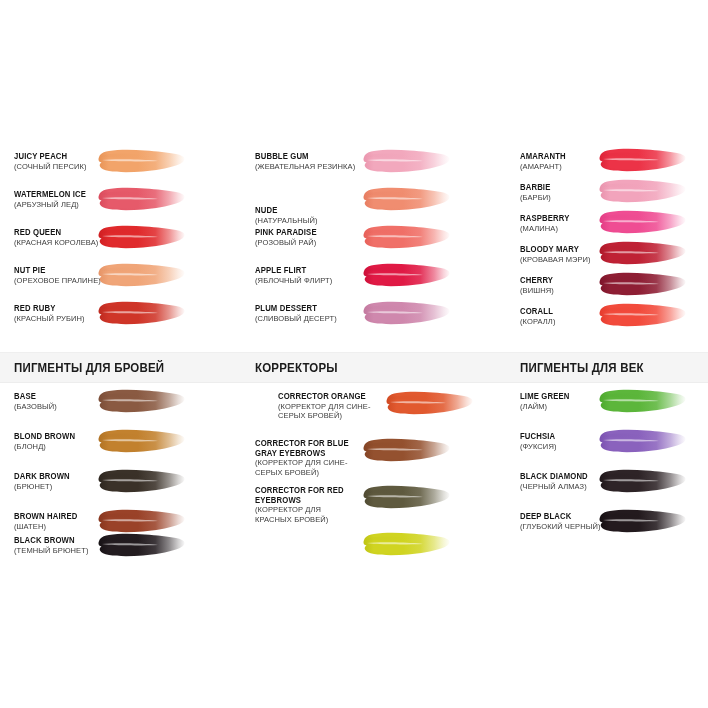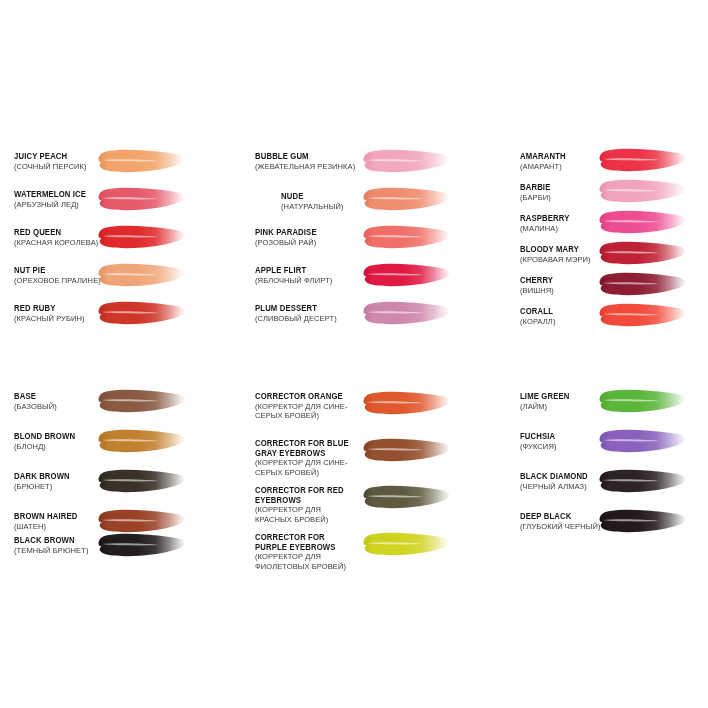--- a/index.html
+++ b/index.html
@@ -422,21 +422,21 @@
     <path fill="#ffffff" opacity="0.55" d="
       M10,24 C22,22.5 44,22 66,22.6 C88,23.2 108,24.4 122,25.8
       C106,26.6 84,27 60,26.7 C36,26.4 18,25.6 10,24 Z"></path>
     <path fill="url(#g5d)" opacity="0.30" d="
       M9,40 C20,43 46,45 74,45 C100,45 124,43.5 140,41
       C124,45 98,48 70,48 C42,48 18,45 9,40 Z"></path>
   </svg>
           </div>
         </div>
         <div class="row" style="top: 38px; height: 38px;">
-          <div class="label" style="top: 2px; margin-left: 26px;">
+          <div class="label" style="top: 16px;">
             <span class="name">NUDE</span>
             <span class="ru">(НАТУРАЛЬНЫЙ)</span>
           </div>
           <div class="swatch" style="top: -4px;">
   <svg viewBox="0 0 176 52" preserveAspectRatio="none" aria-hidden="true">
     <defs>
       <linearGradient id="g6" x1="0" y1="0" x2="1" y2="0">
         <stop offset="0" stop-color="#e67c60" stop-opacity="1"></stop>
         <stop offset="0.12" stop-color="#f08d70" stop-opacity="1"></stop>
         <stop offset="0.46" stop-color="#f08d70" stop-opacity="1"></stop>
@@ -915,20 +915,25 @@
       M10,24 C22,22.5 44,22 66,22.6 C88,23.2 108,24.4 122,25.8
       C106,26.6 84,27 60,26.7 C36,26.4 18,25.6 10,24 Z"></path>
     <path fill="url(#g15d)" opacity="0.30" d="
       M9,40 C20,43 46,45 74,45 C100,45 124,43.5 140,41
       C124,45 98,48 70,48 C42,48 18,45 9,40 Z"></path>
   </svg>
           </div>
         </div>
       </div>
 
+    <div class="band" style="top:352px;">
+      <div class="band-title scaled" style="left:14px;">ПИГМЕНТЫ ДЛЯ БРОВЕЙ</div>
+      <div class="band-title scaled" style="left:255px;">КОРРЕКТОРЫ</div>
+      <div class="band-title scaled" style="left:520px;">ПИГМЕНТЫ ДЛЯ ВЕК</div>
+    </div>
 
     <div class="col grp-left" style="top:392px; height:195px;">
         <div class="row" style="top: 0px; height: 40px;">
           <div class="label" style="top: 0px;">
             <span class="name">BASE</span>
             <span class="ru">(БАЗОВЫЙ)</span>
           </div>
           <div class="swatch" style="top: -4px;">
   <svg viewBox="0 0 176 52" preserveAspectRatio="none" aria-hidden="true">
     <defs>
@@ -1164,21 +1169,21 @@
       M10,24 C22,22.5 44,22 66,22.6 C88,23.2 108,24.4 122,25.8
       C106,26.6 84,27 60,26.7 C36,26.4 18,25.6 10,24 Z"></path>
     <path fill="url(#g20d)" opacity="0.30" d="
       M9,40 C20,43 46,45 74,45 C100,45 124,43.5 140,41
       C124,45 98,48 70,48 C42,48 18,45 9,40 Z"></path>
   </svg>
           </div>
         </div>
       </div>
     <div class="col grp-mid" style="top:392px; height:195px;">
-        <div class="row" style="top: 0px; height: 47px;">
+        <div class="row" style="top: 0px; height: 47px; margin-left: 23px;">
           <div class="label" style="top: 0px;">
             <span class="name wrap">CORRECTOR ORANGE</span>
             <span class="ru wrap">(КОРРЕКТОР ДЛЯ СИНЕ-СЕРЫХ БРОВЕЙ)</span>
           </div>
           <div class="swatch" style="top: -2px;">
   <svg viewBox="0 0 176 52" preserveAspectRatio="none" aria-hidden="true">
     <defs>
       <linearGradient id="g21" x1="0" y1="0" x2="1" y2="0">
         <stop offset="0" stop-color="#d04a22" stop-opacity="1"></stop>
         <stop offset="0.12" stop-color="#e1592f" stop-opacity="1"></stop>
@@ -1312,24 +1317,20 @@
     <path fill="#ffffff" opacity="0.55" d="
       M10,24 C22,22.5 44,22 66,22.6 C88,23.2 108,24.4 122,25.8
       C106,26.6 84,27 60,26.7 C36,26.4 18,25.6 10,24 Z"></path>
     <path fill="url(#g23d)" opacity="0.30" d="
       M9,40 C20,43 46,45 74,45 C100,45 124,43.5 140,41
       C124,45 98,48 70,48 C42,48 18,45 9,40 Z"></path>
   </svg>
           </div>
         </div>
         <div class="row" style="top: 141px; height: 47px;">
-          <div class="label" style="top: 0px;">
-            <span class="name wrap">CORRECTOR FOR PURPLE EYEBROWS</span>
-            <span class="ru wrap">(КОРРЕКТОР ДЛЯ ФИОЛЕТОВЫХ БРОВЕЙ)</span>
-          </div>
           <div class="swatch" style="top: -2px;">
   <svg viewBox="0 0 176 52" preserveAspectRatio="none" aria-hidden="true">
     <defs>
       <linearGradient id="g24" x1="0" y1="0" x2="1" y2="0">
         <stop offset="0" stop-color="#bfc414" stop-opacity="1"></stop>
         <stop offset="0.12" stop-color="#d0d421" stop-opacity="1"></stop>
         <stop offset="0.46" stop-color="#d0d421" stop-opacity="1"></stop>
         <stop offset="0.66" stop-color="#d0d421" stop-opacity="0.88"></stop>
         <stop offset="0.82" stop-color="#d0d421" stop-opacity="0.52"></stop>
         <stop offset="0.93" stop-color="#d0d421" stop-opacity="0.20"></stop>

